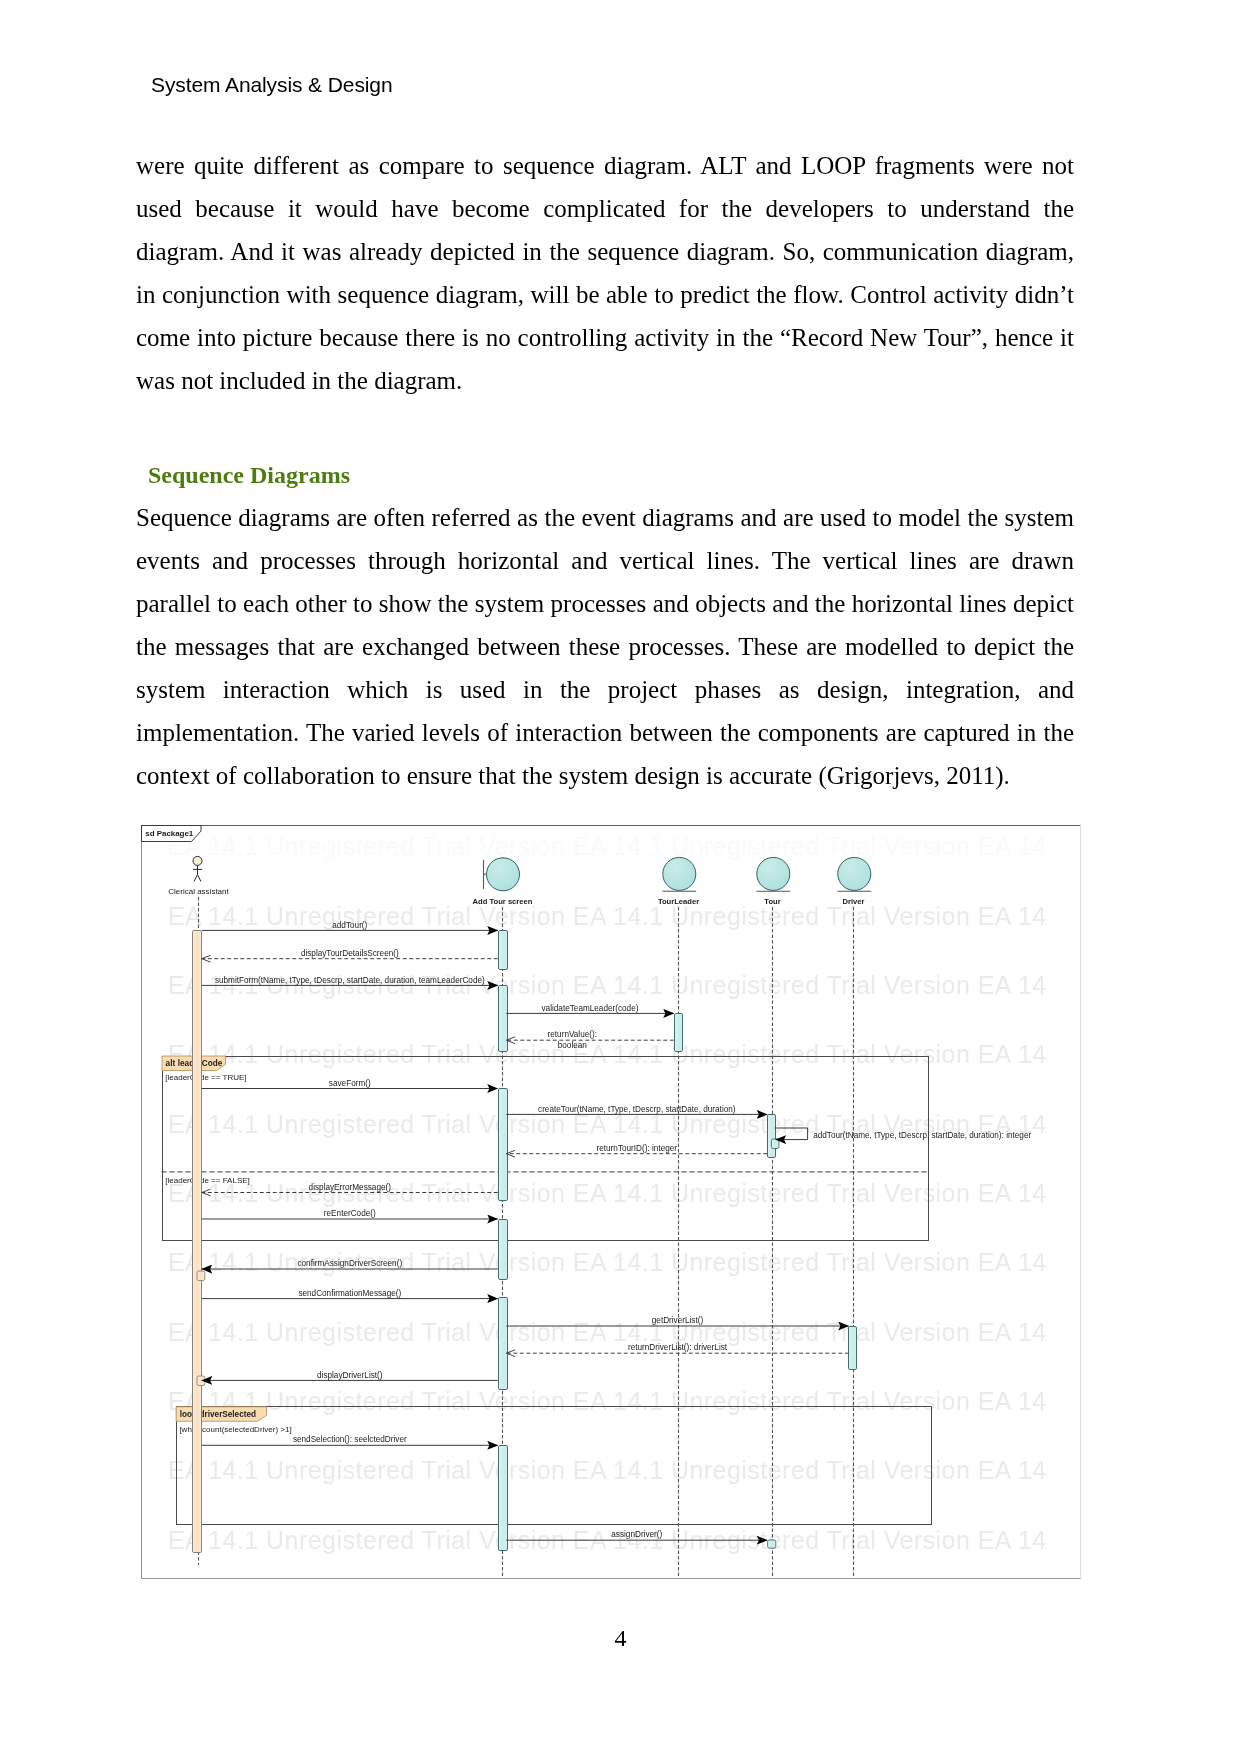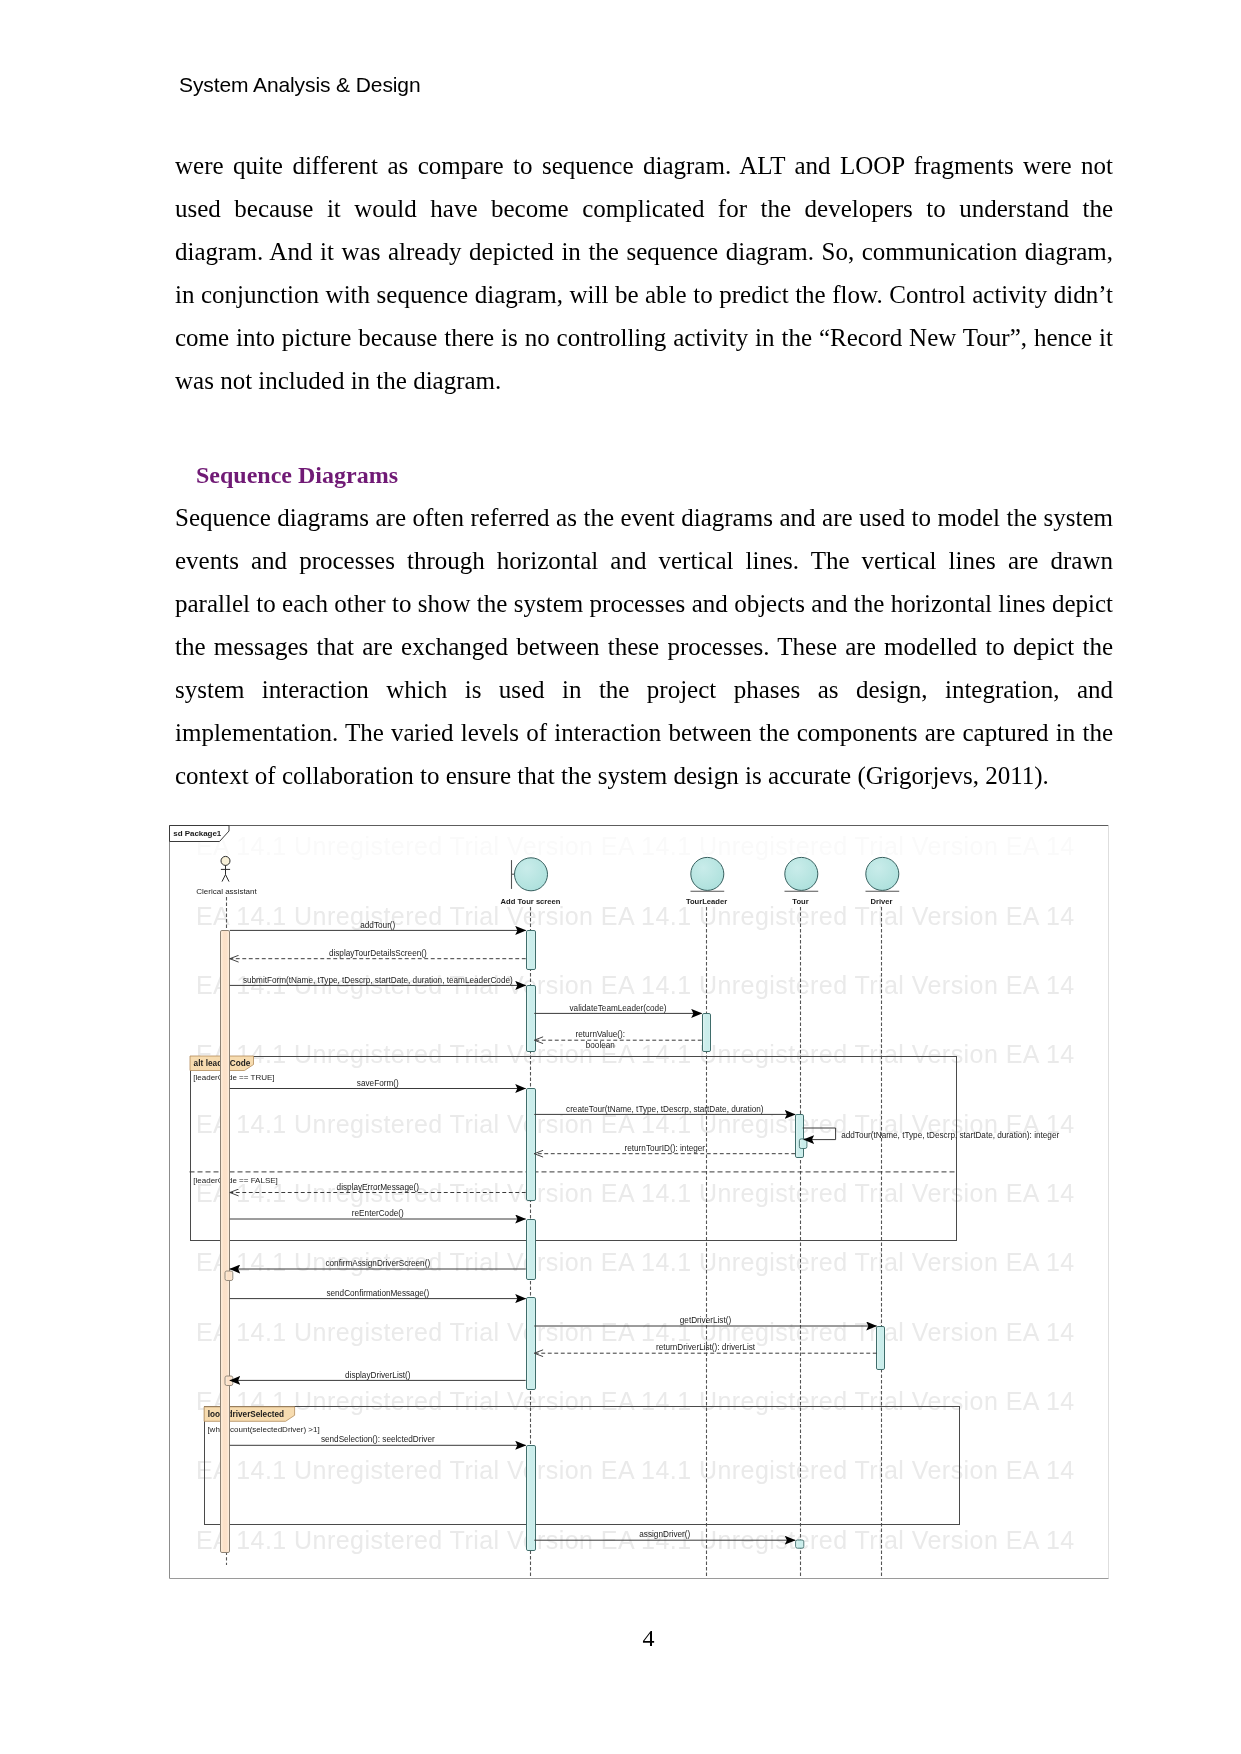--- a/index.html
+++ b/index.html
@@ -1,20 +1,20 @@
 <!DOCTYPE html>
 <html><head>
 <meta charset="utf-8">
 <style>
   html,body{margin:0;padding:0;}
   body{width:1241px;height:1754px;background:#ffffff;font-family:"Liberation Serif",serif;overflow:hidden;}
-  .page{position:relative;width:1002px;height:1754px;margin-left:28px;}
+  .page{position:relative;width:1002px;height:1754px;}
   .hdr{position:absolute;left:151px;top:72.5px;font-family:"Liberation Sans",sans-serif;font-size:21px;color:#000;letter-spacing:-0.1px;}
-  .para{position:absolute;left:147px;width:938px;font-family:"Liberation Serif",serif;font-size:25px;line-height:43px;text-align:justify;color:#000;}
-  .sechead{position:absolute;left:168px;font-family:"Liberation Serif",serif;font-size:24px;font-weight:bold;color:#701a75;}
+  .para{position:absolute;left:136px;width:938px;font-family:"Liberation Serif",serif;font-size:25px;line-height:43px;text-align:justify;color:#000;}
+  .sechead{position:absolute;left:148px;font-family:"Liberation Serif",serif;font-size:24px;font-weight:bold;color:#4d7c0f;}
   .pgnum{position:absolute;left:0;width:1241px;text-align:center;font-family:"Liberation Serif",serif;font-size:24px;color:#000;}
   #diagram{position:absolute;left:141px;top:825px;}
   svg text{font-family:"Liberation Sans",sans-serif;fill:#1b1b1b;}
   .frmlbl{font-size:8px;font-weight:bold;letter-spacing:-0.05px;}
   .llname{font-size:7.6px;font-weight:bold;text-anchor:middle;}
   .llname.plain{font-weight:normal;font-size:8px;}
   .msg{font-size:8.2px;text-anchor:middle;}
   .msgl{font-size:8.2px;}
   .guard{font-size:8px;}
   .fraglbl{font-size:8.2px;font-weight:bold;}

